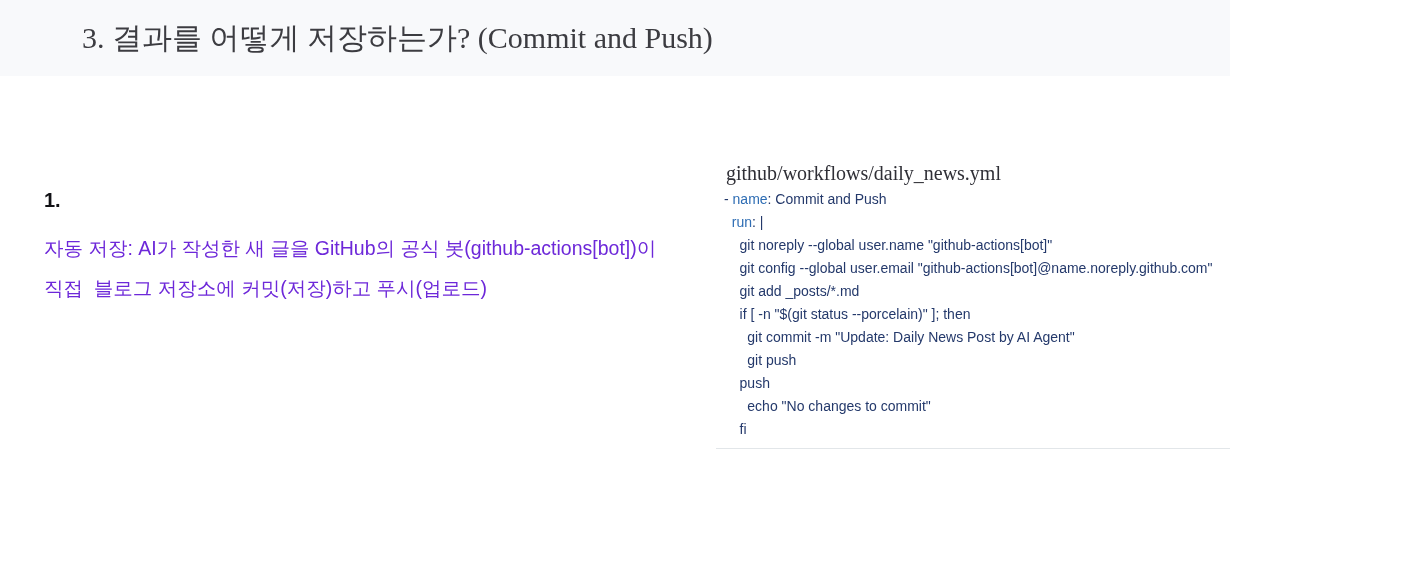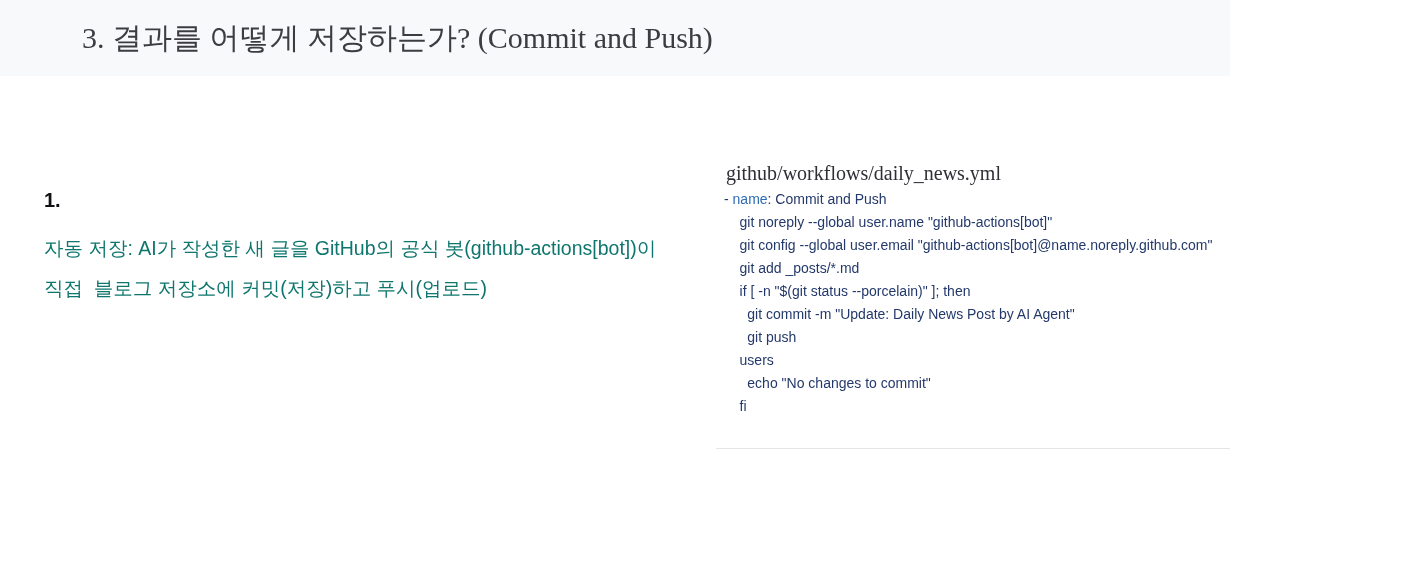--- a/index.html
+++ b/index.html
@@ -24,21 +24,21 @@
     color:#3c3c41;
     white-space:pre;
   }
   
   .list-marker{
     position:absolute;left:44px;top:189px;
     font-size:20px;font-weight:bold;color:#111115;
   }
   .paragraph{
     position:absolute;left:44px;top:228px;width:660px;
-    font-size:19.5px;line-height:40px;color:#0f766e;
+    font-size:19.5px;line-height:40px;color:#6d28d9;
     font-weight:500;
   }
   .para-line{white-space:pre;}
   
   .code-title{
     position:absolute;left:726px;top:134px;
     font-family:"Liberation Serif","DejaVu Serif",serif;
     font-size:20px;color:#2f2f36;
     white-space:pre;
     margin-top:28px;
@@ -77,27 +77,28 @@
 
   <div class="paragraph">
     <div class="para-line">자동 저장: AI가 작성한 새 글을 GitHub의 공식 봇(github-actions[bot])이</div>
     <div class="para-line">직접  블로그 저장소에 커밋(저장)하고 푸시(업로드)</div>
   </div>
 
   <div class="code-title">github/workflows/daily_news.yml</div>
 
   <div class="code-block">
       <div class="code-line"><span class="tok-p">- </span><span class="tok-k">name</span><span class="tok-p">: Commit and Push</span></div>
+      <div class="code-line"><span class="tok-p">  </span><span class="tok-k">run</span><span class="tok-p">: |</span></div>
       <div class="code-line"><span class="tok-p">    git noreply --global user.name "github-actions[bot]"</span></div>
       <div class="code-line"><span class="tok-p">    git config --global user.email "github-actions[bot]@name.noreply.github.com"</span></div>
       <div class="code-line"><span class="tok-p">    git add _posts/*.md</span></div>
       <div class="code-line"><span class="tok-p">    if [ -n "$(git status --porcelain)" ]; then</span></div>
       <div class="code-line"><span class="tok-p">      git commit -m "Update: Daily News Post by AI Agent"</span></div>
       <div class="code-line"><span class="tok-p">      git push</span></div>
-      <div class="code-line"><span class="tok-p">    users</span></div>
+      <div class="code-line"><span class="tok-p">    push</span></div>
       <div class="code-line"><span class="tok-p">      echo "No changes to commit"</span></div>
       <div class="code-line"><span class="tok-p">    fi</span></div>
     </div>
 
   <div class="code-divider"></div>
 
   <div class="scroll-thumb seg-top"></div>
   <div class="scroll-thumb seg-bottom"></div>
 
 </div>

